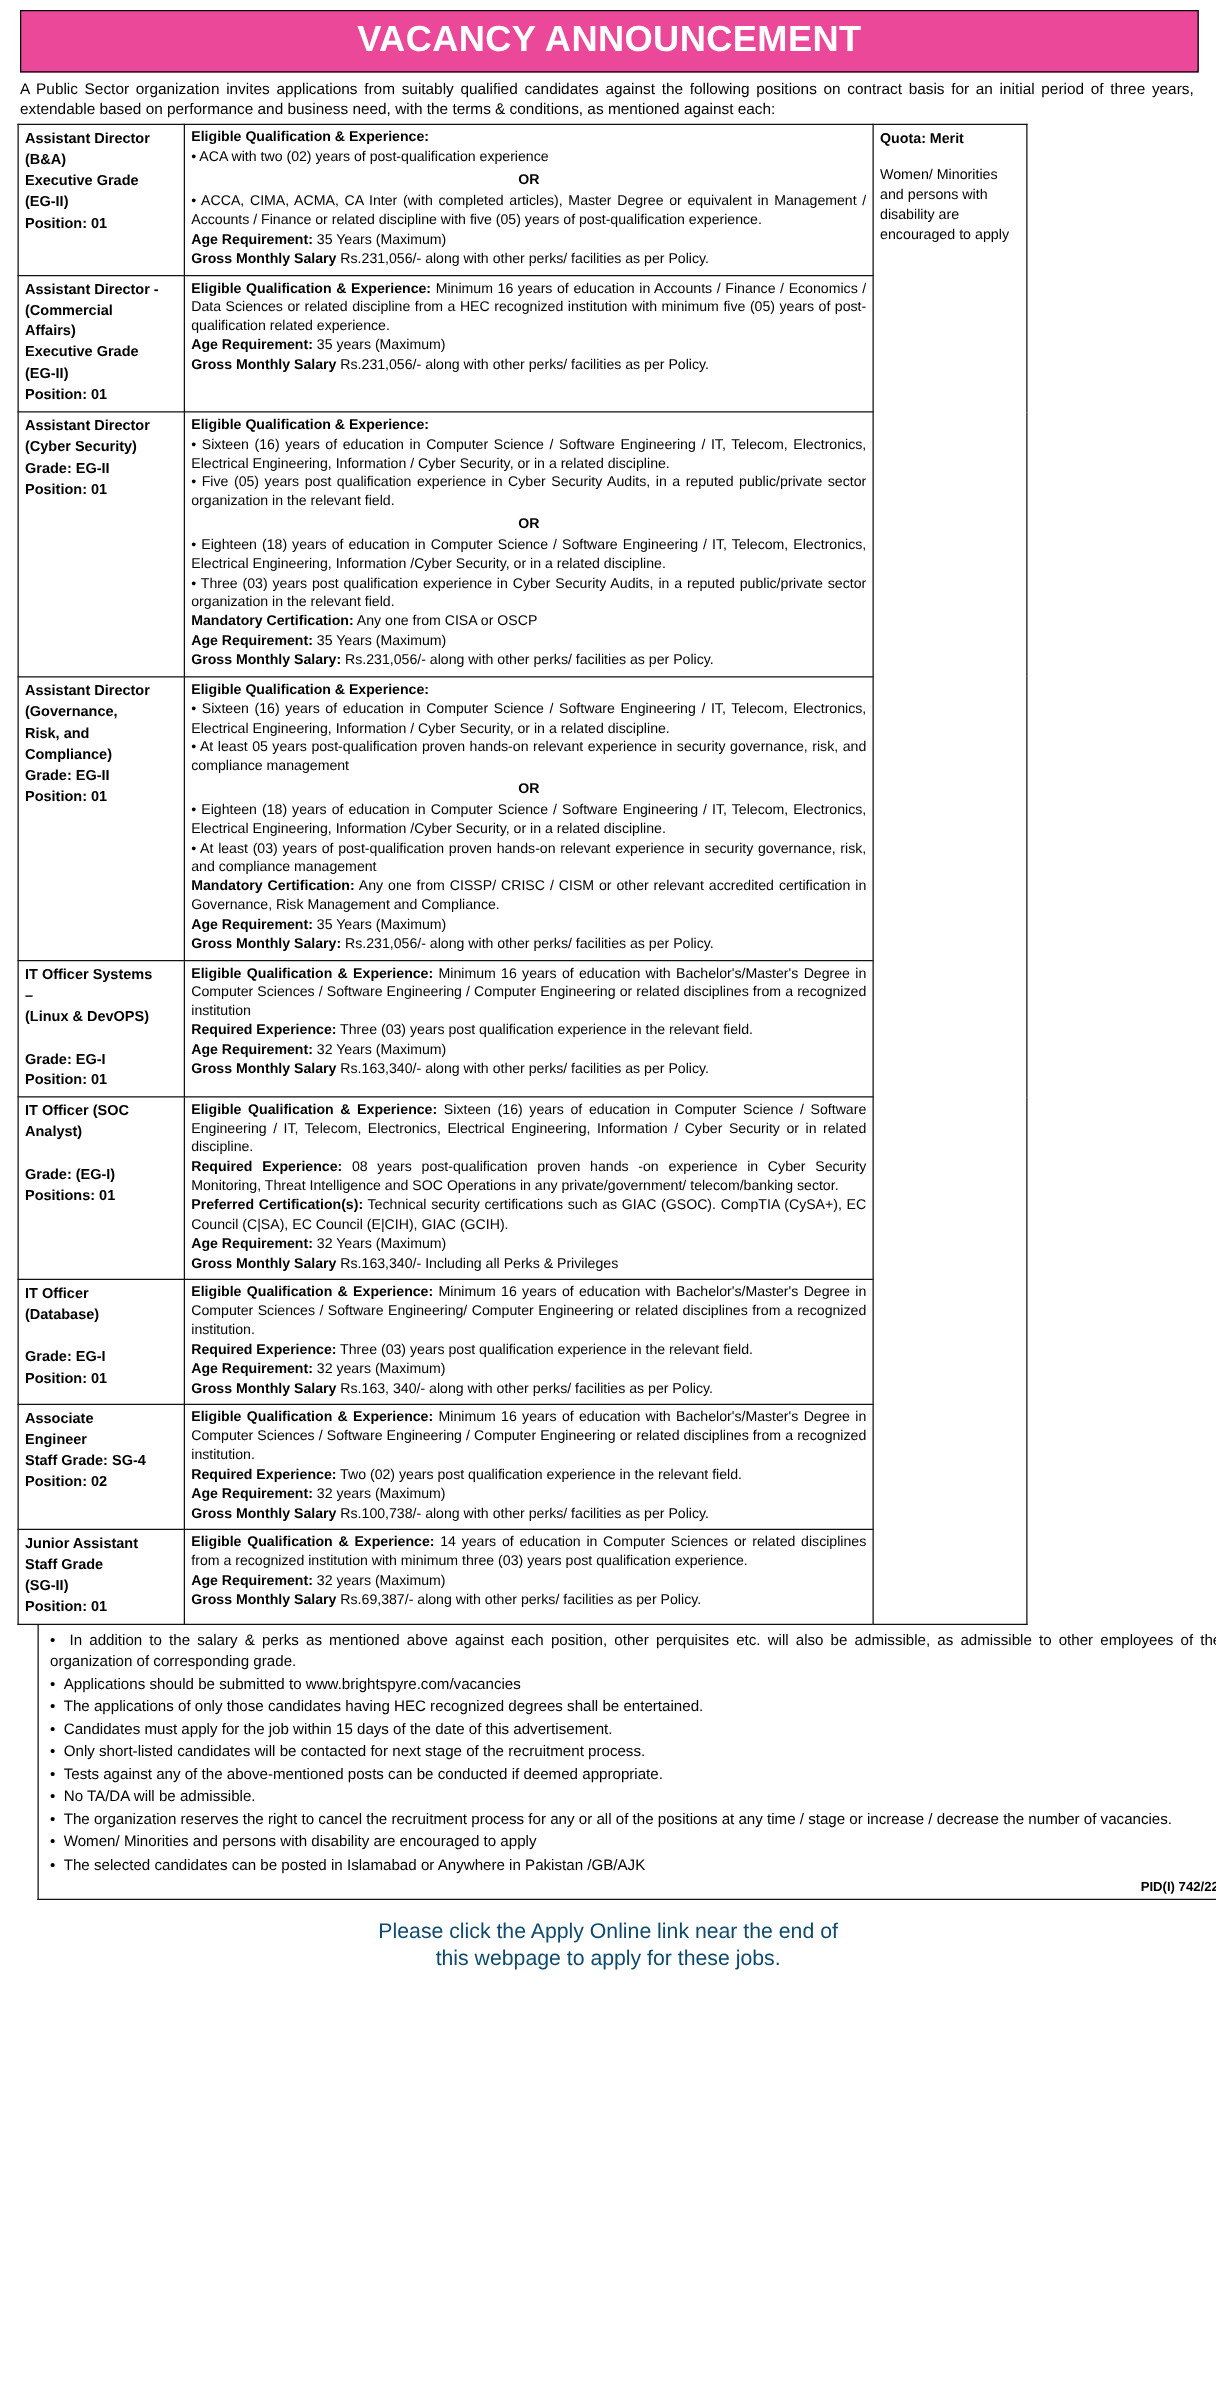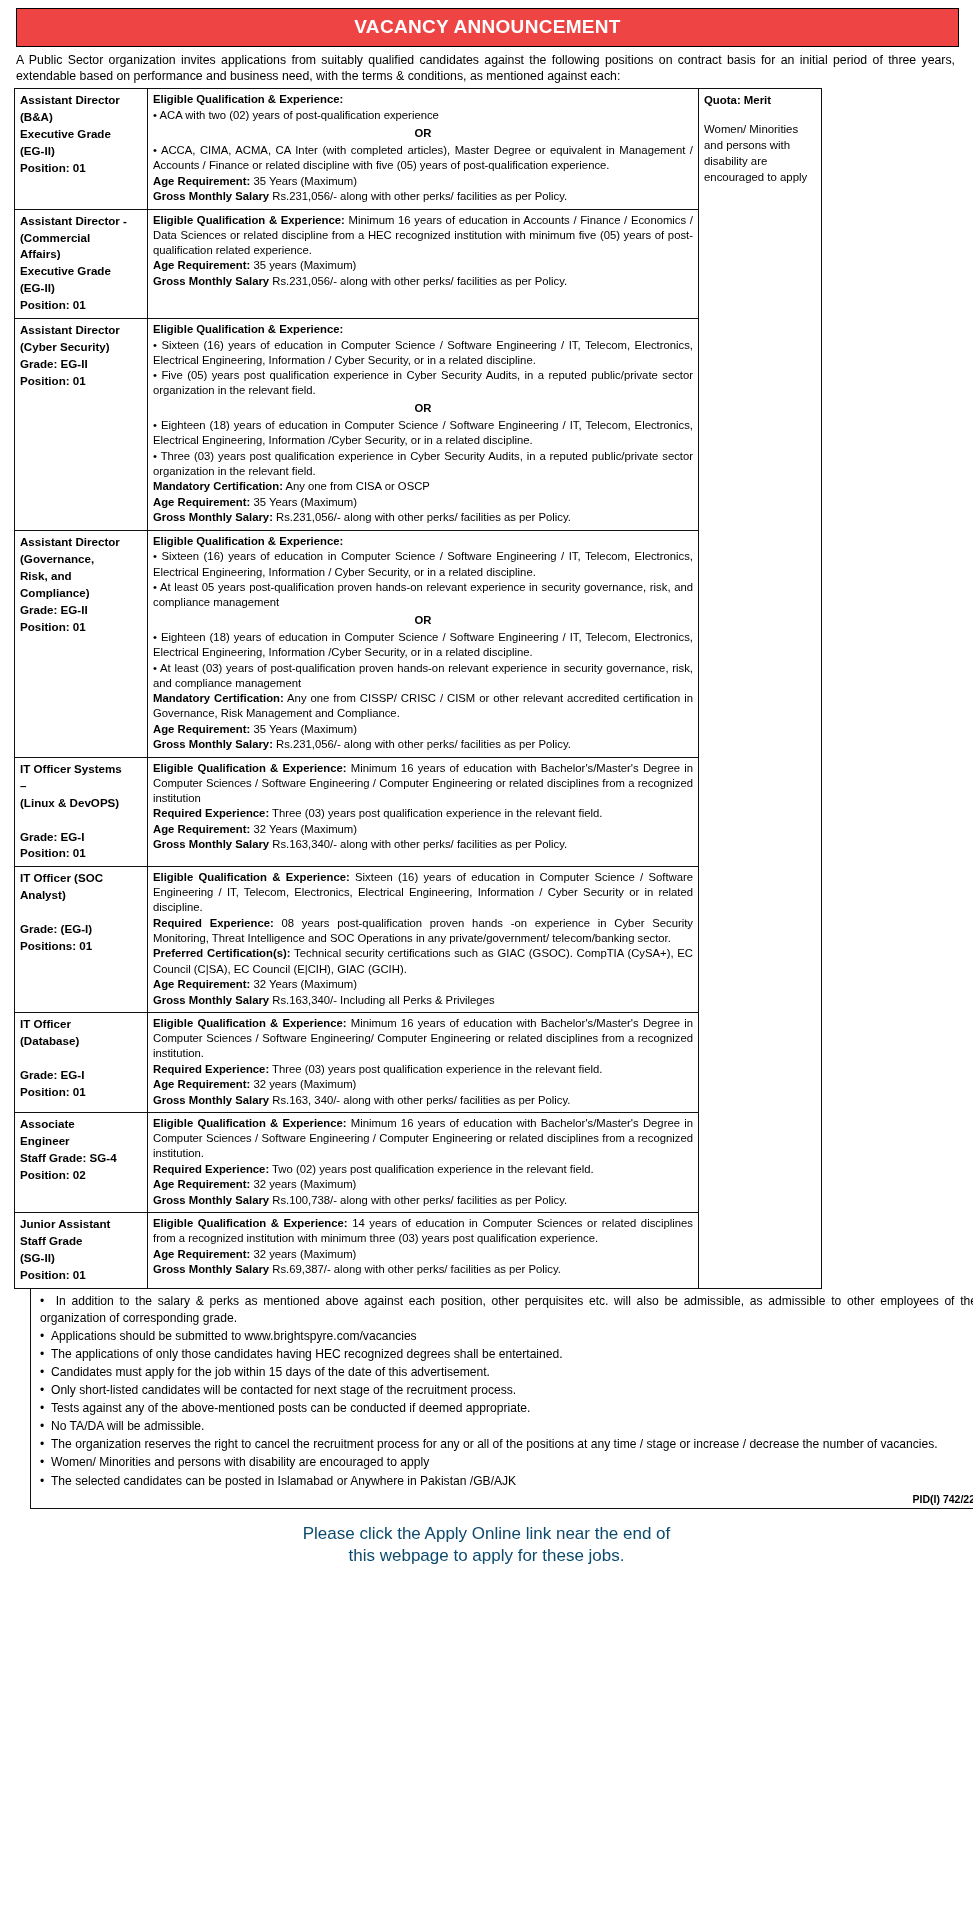--- a/index.html
+++ b/index.html
@@ -14,24 +14,24 @@
     -webkit-font-smoothing: none;
   }
   .page {
     width: 973px;
     box-sizing: border-box;
     padding: 6px 8px 0 8px;
     background: #fff;
   }
   
   .title-banner {
-    background: #ef4444;
+    background: #ec4899;
     color: #ffffff;
     text-align: center;
-    font-size: 19px;
+    font-size: 29px;
     font-weight: bold;
     letter-spacing: 0.3px;
     padding: 7px 0 8px 0;
     margin: 2px 6px 0 8px;
     border: 1px solid #000;
   }
   
   .intro {
     font-size: 12.3px;
     line-height: 1.32;

